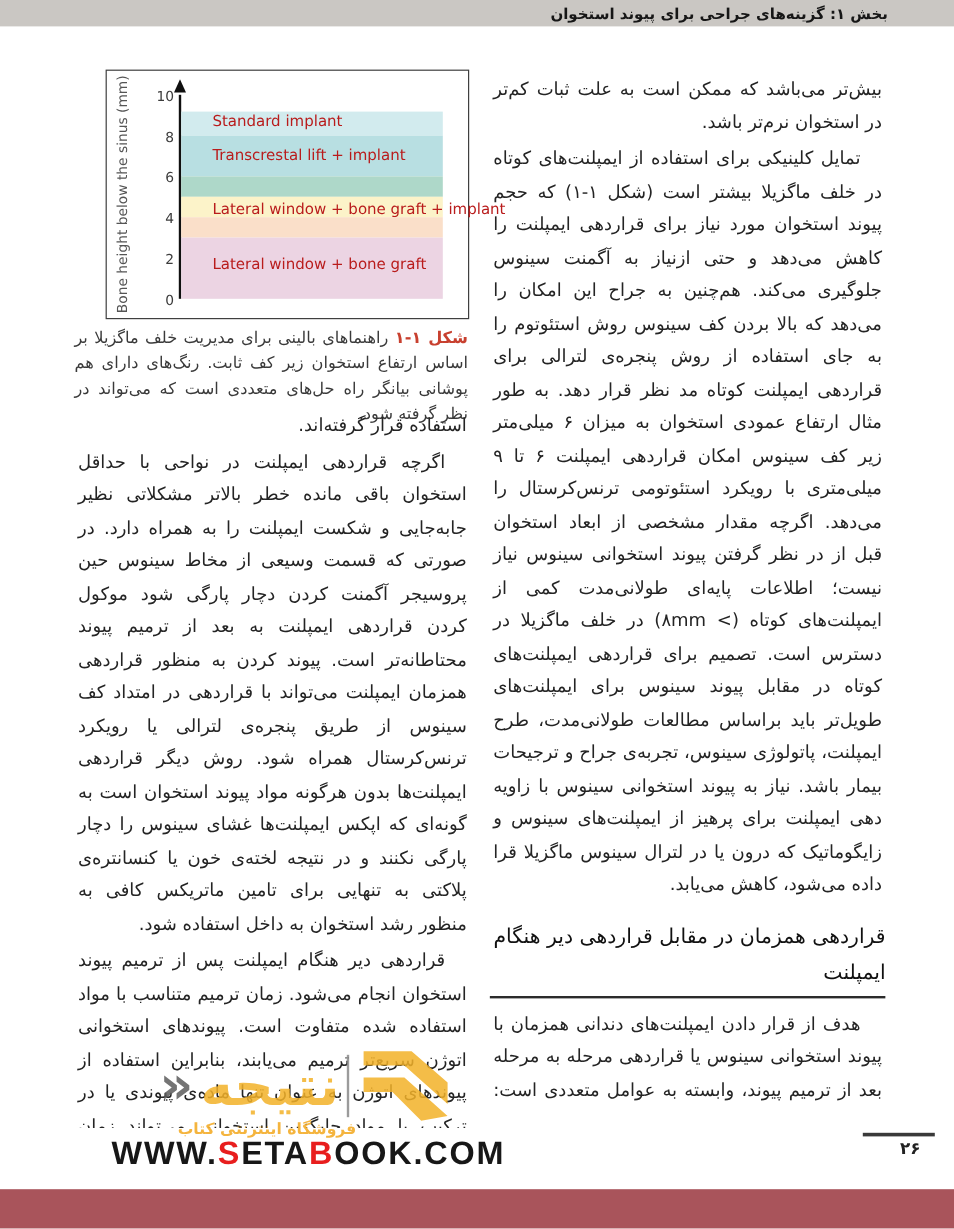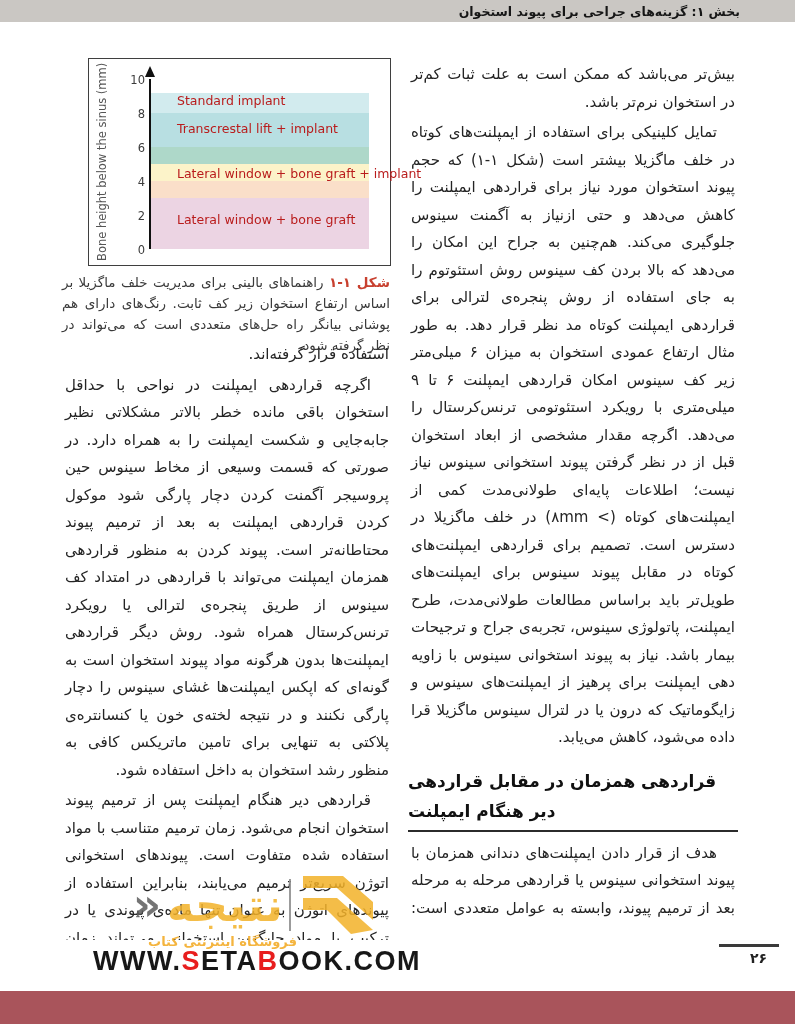--- a/index.html
+++ b/index.html
@@ -60,21 +60,21 @@
   .col{
     position:absolute;width:330px;direction:rtl;text-align:justify;
     font-size:15px;line-height:27.5px;color:#242424;overflow:hidden;
   }
   .col p{margin:3px;}
   .col p.indent{text-indent:18px;}
   .col-left{left:62px;top:338px;height:602px;}
   .col-right{left:408px;top:58px;height:860px;z-index:1;}
   .col-right h2{
     margin:14px 0 4px 0;font-size:17px;line-height:30px;
-    font-weight:bold;color:#111;text-align:left;
+    font-weight:normal;color:#111;text-align:right;
   }
   .col-right hr{
     border:none;border-top:2px solid #2b2b2b;margin:2px 0 8px 0;
   }
   
   .logo{
     position:absolute;left:70px;top:874px;width:305px;z-index:6;opacity:0.85;
     direction:rtl;
   }
   .logo-row{display:flex;align-items:center;gap:6px;}

